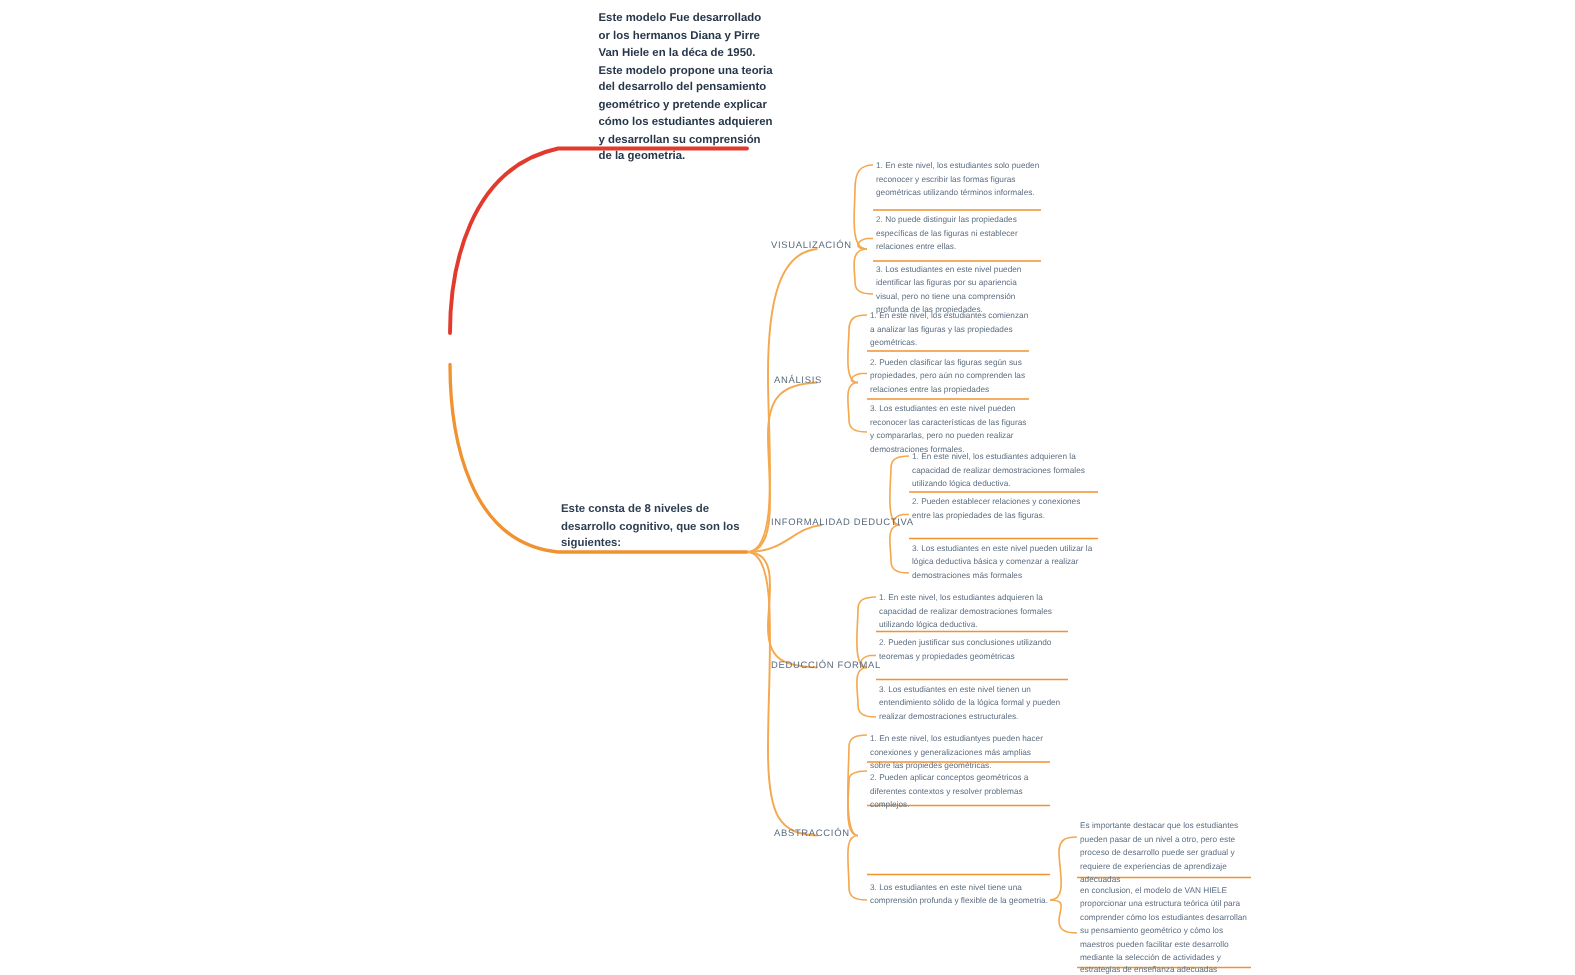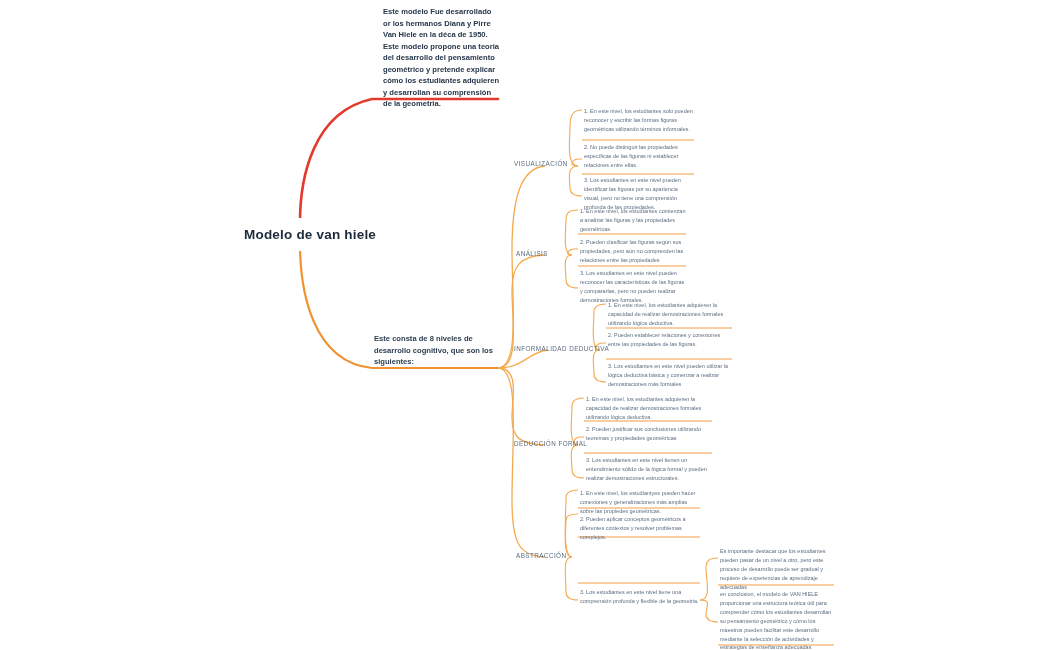--- a/index.html
+++ b/index.html
@@ -103,23 +103,22 @@
     <line x1="578" y1="508" x2="700" y2="508" stroke="#f0922f" stroke-width="0.9"></line>
     <line x1="578" y1="537" x2="700" y2="537" stroke="#f0922f" stroke-width="0.9"></line>
     <line x1="578" y1="583" x2="700" y2="583" stroke="#f0922f" stroke-width="0.9"></line>
 
     <path d="M700 600 C 712 600, 706 580, 706 568 C 706 560, 710 558, 718 558" fill="none" stroke="#f5a94f" stroke-width="1.1"></path>
     <path d="M700 600 C 712 600, 706 606, 706 614 C 706 620, 710 622, 718 622" fill="none" stroke="#f5a94f" stroke-width="1.1"></path>
     <line x1="718" y1="585" x2="834" y2="585" stroke="#f0922f" stroke-width="0.9"></line>
     <line x1="718" y1="645" x2="834" y2="645" stroke="#f0922f" stroke-width="0.9"></line>
   </svg>
 
-  <div class="node root" style="left:228px;top:218px;">Modelo de van hiele</div>
 
-  <div class="node l1 red" style="left:383px;top:6px;width:118px;">Este modelo Fue desarrollado or los hermanos Diana y Pirre Van Hiele en la déca de 1950. Este modelo propone una teoria del desarrollo del pensamiento geométrico y pretende explicar cómo los estudiantes adquieren y desarrollan su comprensión de la geometria.</div>
+  <div class="node l1 red" style="left:399px;top:6px;width:118px;">Este modelo Fue desarrollado or los hermanos Diana y Pirre Van Hiele en la déca de 1950. Este modelo propone una teoria del desarrollo del pensamiento geométrico y pretende explicar cómo los estudiantes adquieren y desarrollan su comprensión de la geometria.</div>
 
   <div class="node l1" style="left:374px;top:333px;width:124px;">Este consta de 8 niveles de desarrollo cognitivo, que son los siguientes:</div>
 
   <div class="node cat" style="left:514px;top:160px;">VISUALIZACIÓN</div>
   <div class="node cat" style="left:516px;top:250px;">ANÁLISIS</div>
   <div class="node cat" style="left:514px;top:345px;">INFORMALIDAD DEDUCTIVA</div>
   <div class="node cat" style="left:514px;top:440px;">DEDUCCIÓN FORMAL</div>
   <div class="node cat" style="left:516px;top:552px;">ABSTRACCIÓN</div>
 
   <div class="node detail" style="left:584px;top:107px;width:110px;">1. En este nivel, los estudiantes solo pueden reconocer y escribir las formas figuras geométricas utilizando términos informales.</div>

